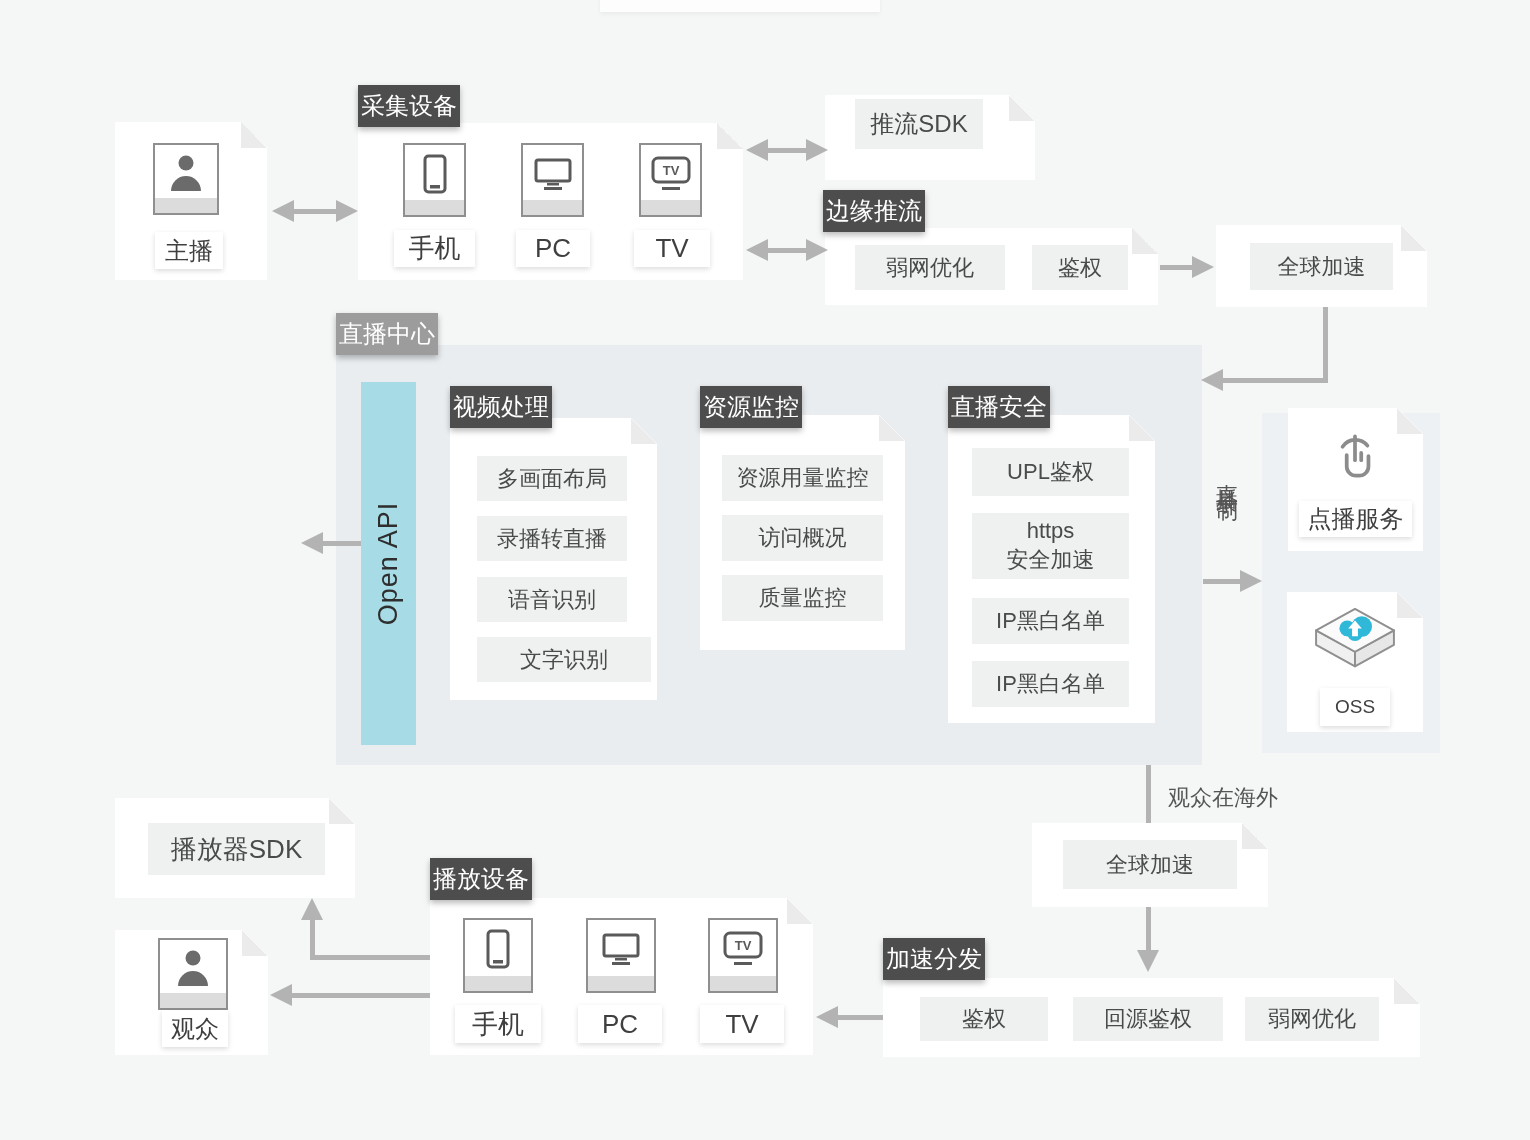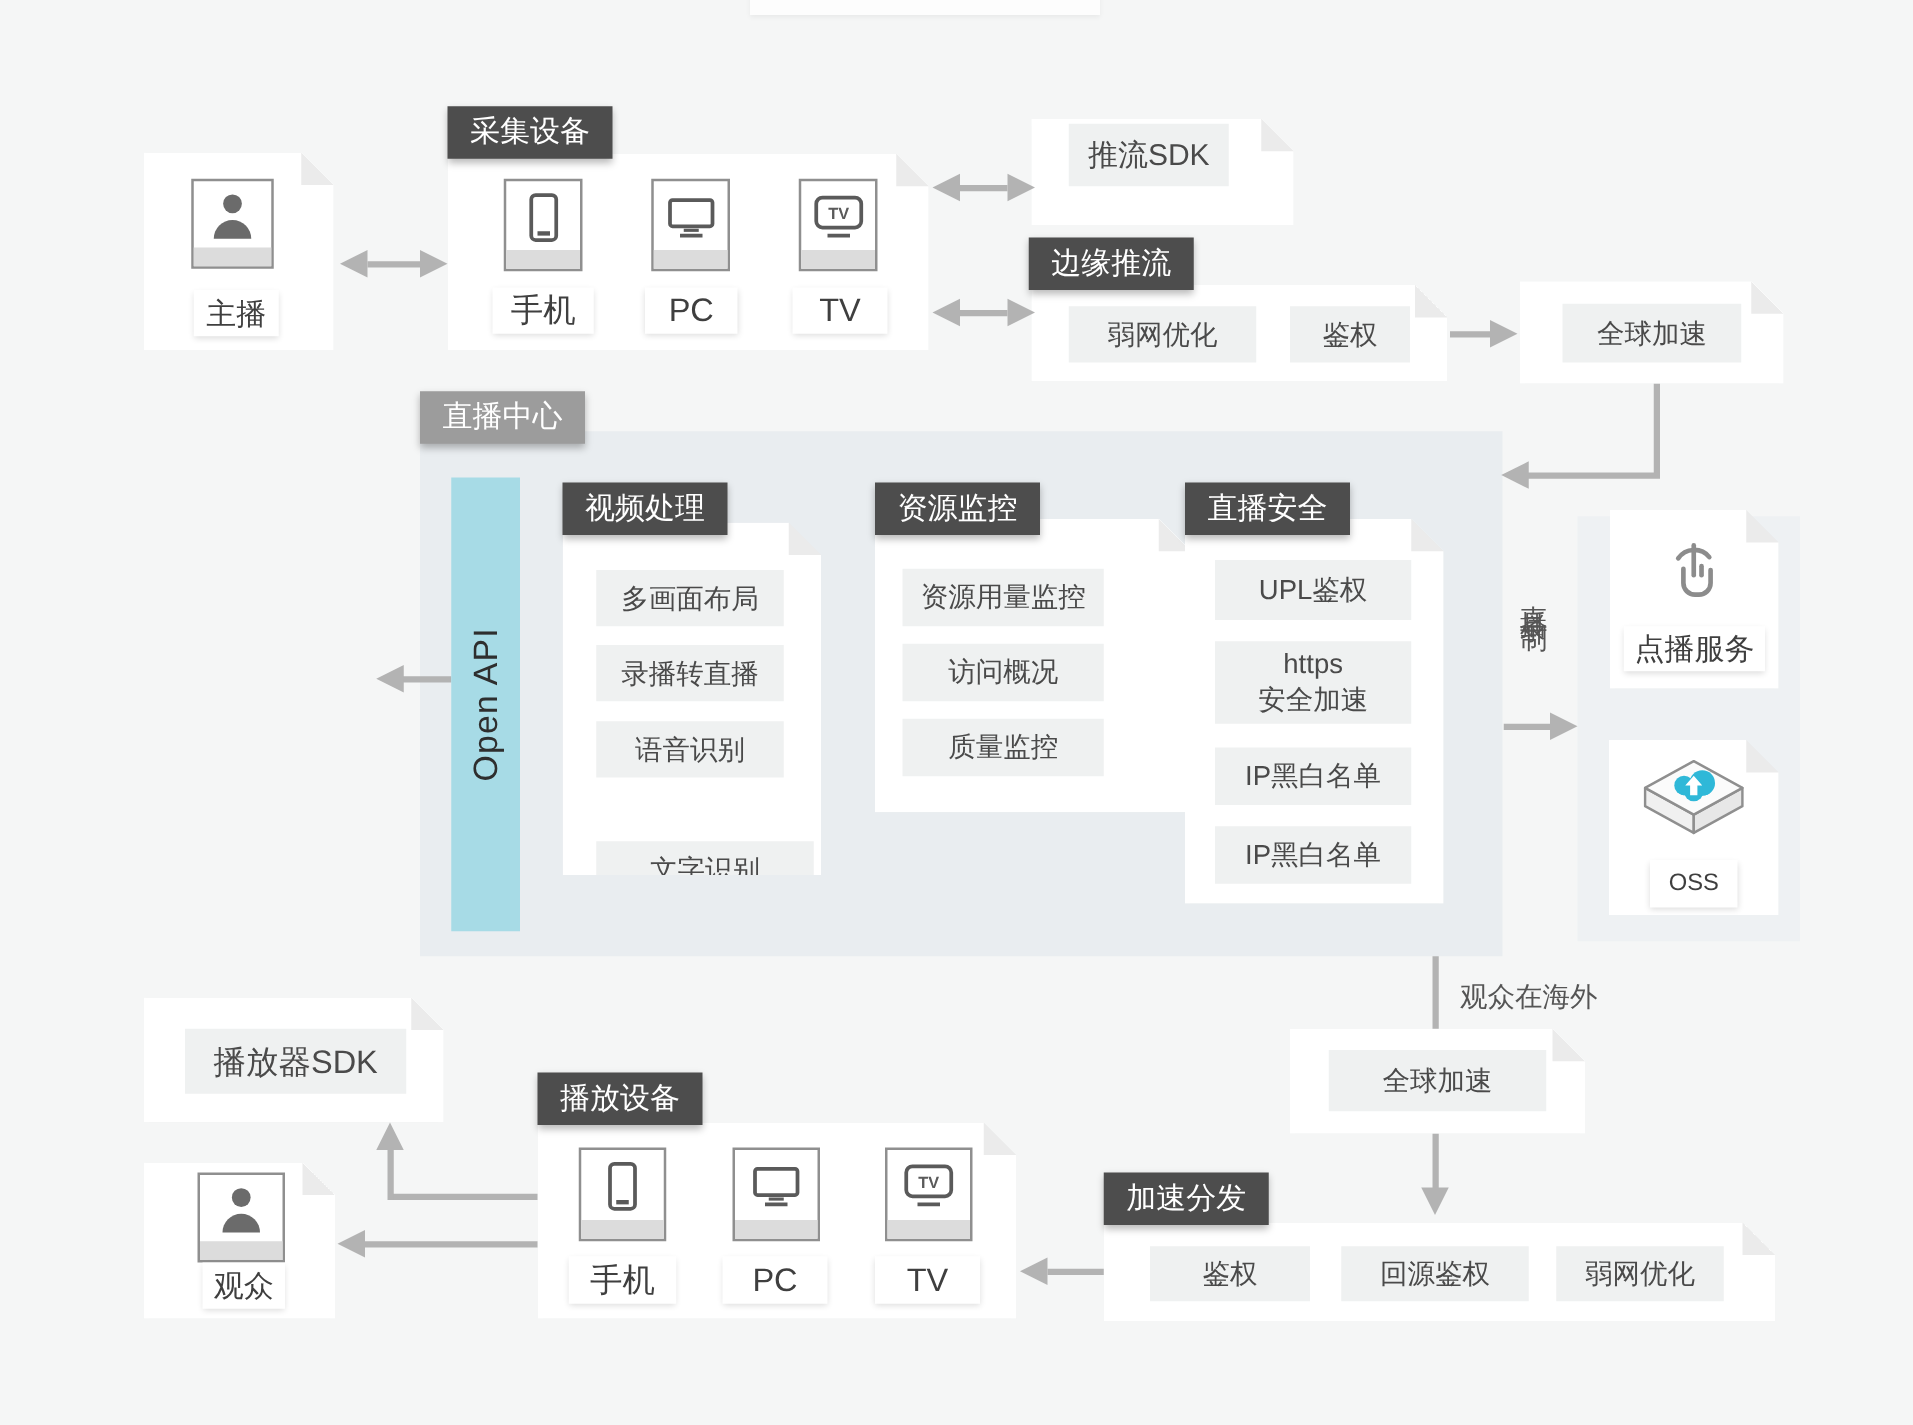--- a/index.html
+++ b/index.html
@@ -12,21 +12,21 @@
 
   
   .card{position:absolute;background:#ffffff;
         clip-path:polygon(0 0,calc(100% - 26px) 0,100% 26px,100% 100%,0 100%);
         filter:drop-shadow(0 3px 5px rgba(0,0,0,0.08));}
   .card::after{content:"";position:absolute;top:0;right:0;width:26px;height:26px;
         background:linear-gradient(to bottom left,transparent 50%,#ebebeb 50%);}
 
   
   .tag{position:absolute;background:#4d4d4d;color:#ffffff;font-size:24px;line-height:42px;
-       padding:0 18px;box-shadow:0 3px 6px rgba(0,0,0,0.28);z-index:6;white-space:nowrap;}
+       padding:0 3px;box-shadow:0 3px 6px rgba(0,0,0,0.28);z-index:6;white-space:nowrap;}
   .tag.gray{background:#9c9c9c;}
 
   
   .chip{position:absolute;background:#eff1f1;color:#4a4a4a;font-size:22px;
         display:flex;align-items:center;justify-content:center;text-align:center;white-space:nowrap;}
   .chip.pre{white-space:pre-line;line-height:1.3;}
   
   .chip.white{background:#ffffff;box-shadow:0 2px 5px rgba(0,0,0,0.14);color:#3f3f3f;}
   .f24{font-size:24px;} .f26{font-size:26px;} .f28{font-size:19px;}
 
@@ -133,25 +133,25 @@
   <div class="tag gray" style="left:336px;top:313px;">直播中心</div>
   <div id="open-api">
       <span>Open API</span>
     </div>
 
   <div class="tag" style="left:450px;top:386px;">视频处理</div>
   <div class="card" style="left:450px;top:418px;width:207px;height:282px;">
     <div class="chip" style="left:27px;top:38px;width:150px;height:45px;">多画面布局</div>
     <div class="chip" style="left:27px;top:98px;width:150px;height:45px;">录播转直播</div>
     <div class="chip" style="left:27px;top:159px;width:150px;height:45px;">语音识别</div>
-    <div class="chip" style="left:27px;top:219px;width:174px;height:45px;margin-top:36px;">文字识别</div>
+    <div class="chip" style="left:27px;top:219px;width:174px;height:45px;">文字识别</div>
   </div>
 
   <div class="tag" style="left:700px;top:386px;">资源监控</div>
-  <div class="card" style="left:700px;top:415px;width:205px;height:235px;padding-left:48px;">
+  <div class="card" style="left:700px;top:415px;width:205px;height:235px;">
     <div class="chip" style="left:22px;top:40px;width:161px;height:46px;">资源用量监控</div>
     <div class="chip" style="left:22px;top:100px;width:161px;height:46px;">访问概况</div>
     <div class="chip" style="left:22px;top:160px;width:161px;height:46px;">质量监控</div>
   </div>
 
   <div class="tag" style="left:948px;top:386px;">直播安全</div>
   <div class="card" style="left:948px;top:415px;width:207px;height:308px;">
     <div class="chip" style="left:24px;top:33px;width:157px;height:48px;">UPL鉴权</div>
     <div class="chip pre" style="left:24px;top:98px;width:157px;height:66px;">https
 安全加速</div>

